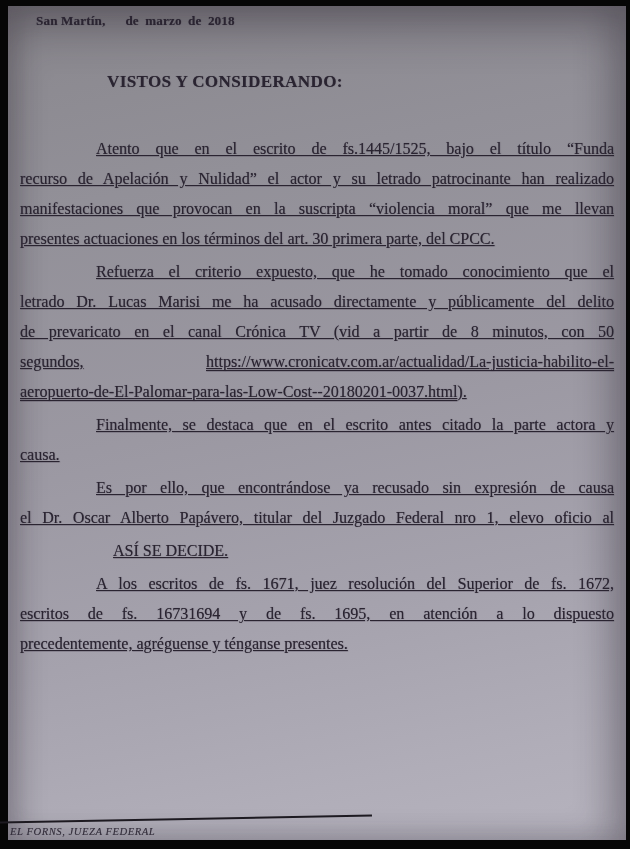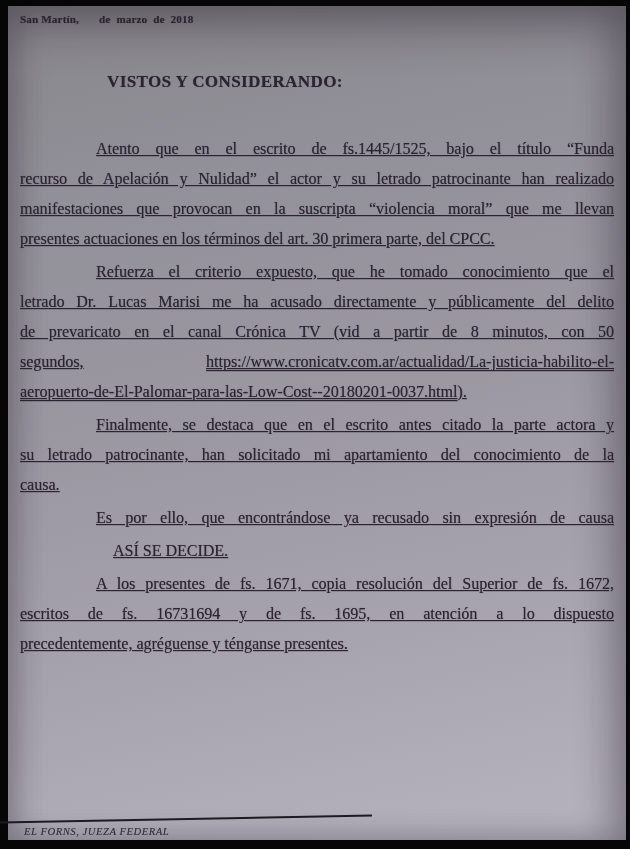--- a/index.html
+++ b/index.html
@@ -18,22 +18,22 @@
       #a5a2ad 70%, #b0adb8 88%, #b6b3be 100%);
     box-shadow:
       inset 0 28px 38px rgba(38, 34, 44, 0.28),
       inset -22px 0 32px rgba(38, 34, 44, 0.20),
       inset 14px 0 22px rgba(38, 34, 44, 0.12),
       inset 0 -10px 20px rgba(120, 116, 130, 0.10);
     color: #2a2431;
     text-shadow: 0.3px 0.4px 0.8px rgba(44, 38, 52, 0.55);
   }
   .date-line {
-    position: absolute; top: 7px; left: 12px;
-    font-size: 11px; font-weight: bold; letter-spacing: 0.2px;
+    position: absolute; top: 7px; left: 28px;
+    font-size: 13px; font-weight: bold; letter-spacing: 0.2px;
   }
   .date-gap { display: inline-block; width: 20px; }
   .date-rest { word-spacing: 3px; }
   .heading {
     position: absolute; top: 66px; left: 99px;
     font-size: 17px; font-weight: bold; letter-spacing: 0.4px; text-align: center;
   }
   .doc-body {
     position: absolute; top: 128px; left: 12px; width: 594px;
     font-size: 16px;
@@ -50,21 +50,21 @@
   .pgap { margin-top: 3px; }
   .urlline { display: flex; justify-content: space-between; }
   .url { text-decoration: underline; text-underline-offset: 3px; text-decoration-thickness: 1px; }
   .decide { padding-left: 93px; text-align-last: left; }
   .sig-line {
     position: absolute; left: -10px; top: 812px; width: 374px;
     border-top: 2px solid #1d1a21;
     transform: rotate(-1.1deg);
   }
   .sig-caption {
-    position: absolute; left: 16px; top: 820px;
+    position: absolute; left: 2px; top: 820px;
     font-style: italic; font-size: 10.5px; letter-spacing: 0.6px;
     color: #36313e;
     text-shadow: 0.2px 0.2px 0.6px rgba(54, 49, 62, 0.5);
   }
 </style>
 </head>
 <body>
 
 <div class="page">
 
@@ -85,28 +85,28 @@
     <div class="ln">de prevaricato en el canal Crónica TV (vid a partir de 8 minutos, con 50</div>
     <div class="ln urlline">
       <span>segundos,</span>
       <span class="url">https://www.cronicatv.com.ar/actualidad/La-justicia-habilito-el-</span>
     </div>
     <div class="ln last">
       <span class="url">aeropuerto-de-El-Palomar-para-las-Low-Cost--20180201-0037.html</span><span>).</span>
     </div>
 
     <div class="ln first pgap">Finalmente, se destaca que en el escrito antes citado la parte actora y</div>
-    <div class="ln">su letrado patrocinante, han solicitado mi apartamiento del conocimiento de la</div>
     <div class="ln last">causa.</div>
 
     <div class="ln first pgap">Es por ello, que encontrándose ya recusado sin expresión de causa</div>
+    <div class="ln">el Dr. Oscar Alberto Papávero, titular del Juzgado Federal nro 1, elevo oficio al</div>
 
     <div class="ln decide pgap">ASÍ SE DECIDE.</div>
 
-    <div class="ln first pgap">A los presentes de fs. 1671, copia resolución del Superior de fs. 1672,</div>
+    <div class="ln first pgap">A los escritos de fs. 1671, juez resolución del Superior de fs. 1672,</div>
     <div class="ln">escritos de fs. 16731694 y de fs. 1695, en atención a lo dispuesto</div>
     <div class="ln last">precedentemente, agréguense y ténganse presentes.</div>
   </div>
 
   <div class="sig-line"></div>
   <div class="sig-caption">EL FORNS, JUEZA FEDERAL</div>
 
 </div>
 
 </body></html>

